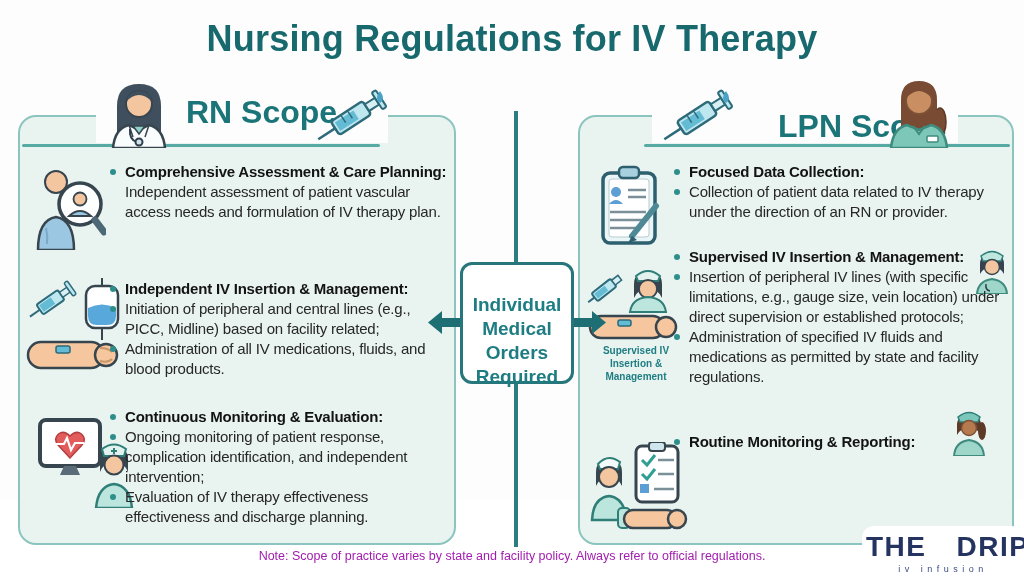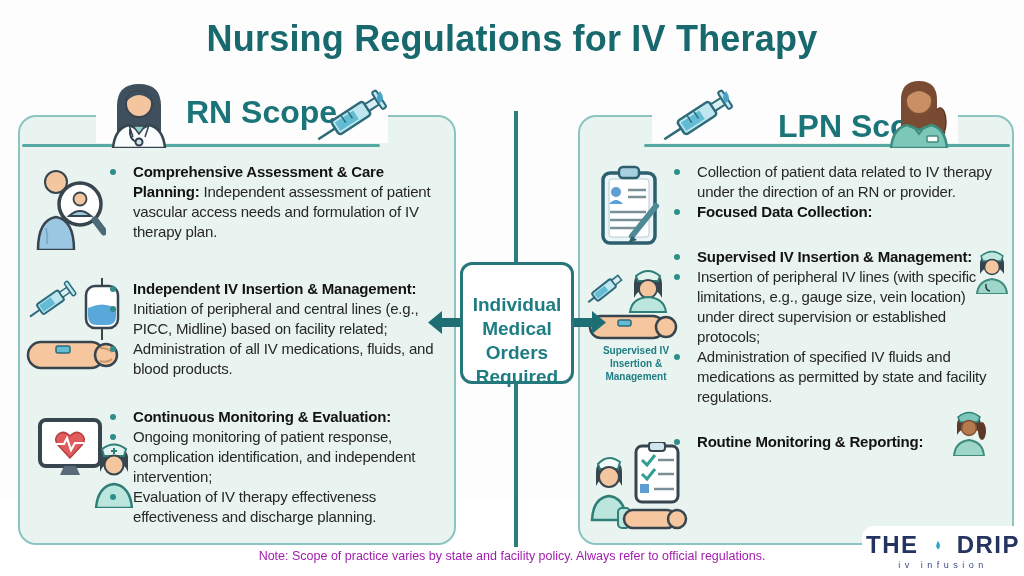--- a/index.html
+++ b/index.html
@@ -14,21 +14,21 @@
            background:#e9f4f1; border:2px solid #8cc5bf; border-radius:18px; }
   .panel.rn { left:18px; }
   .panel.lpn { left:578px; width:436px; }
 
   .hdr-patch { position:absolute; top:88px; height:55px; background:#fdfdfd; }
   .accent { position:absolute; top:144px; height:3px; background:#57aaa4; border-radius:2px; }
 
   .scope-heading { position:absolute; font-size:32px; font-weight:700; color:#1a7478; }
 
   .blk { position:absolute; }
-  .row { display:flex; gap:17px; }
+  .row { display:flex; gap:9px; }
   .dot { width:6px; height:6px; border-radius:50%; background:#2e8f8a; margin-top:7px; flex:0 0 6px; }
   .row p { font-size:15px; line-height:20px; color:#272727; letter-spacing:-0.2px; }
   .row p b { color:#131313; font-weight:700; }
 
   .icon-abs { position:absolute; }
 
   .vline { position:absolute; left:514px; width:4px; background:#2b7d80; }
   .center-box { position:absolute; left:460px; top:262px; width:114px; height:122px;
                 background:#ffffff; border:3px solid #27767b; border-radius:12px;
                 padding-top:28px; text-align:center; }
@@ -37,21 +37,21 @@
   .sup-caption { position:absolute; left:580px; top:344px; width:112px; text-align:center; }
   .sup-caption div { font-size:10px; line-height:13px; font-weight:700; color:#1e7d82; }
 
   .note { position:absolute; top:549px; left:0; width:1024px; text-align:center;
           font-size:12.5px; color:#a21caf; }
 
   .logo-patch { position:absolute; left:862px; top:526px; width:162px; height:50px;
                 background:#ffffff; border-radius:12px; }
   .logo { position:absolute; left:866px; top:531px; width:154px; text-align:center; }
   .logo-main { display:flex; justify-content:space-between; align-items:center; gap:15px;
-               font-size:24px; font-weight:700; color:#24335f; letter-spacing:1.5px; }
+               font-size:28px; font-weight:700; color:#24335f; letter-spacing:1.5px; }
   .logo-sub { margin-top:1px; font-size:9px; letter-spacing:4.5px; color:#3a4c82; }
 </style>
 </head>
 <body>
 
 <div class="stage">
 
   <h1 class="title">Nursing Regulations for IV Therapy</h1>
 
   <section class="panel rn"></section>
@@ -244,25 +244,25 @@
     <ellipse cx="34" cy="27" rx="4" ry="9" fill="#5d3a28"></ellipse>
     <path d="M9 21 Q9 11 21 11 Q33 11 33 21 L33 31 Q28 23 21 23 Q14 23 9 31 Z" fill="#5d3a28"></path>
     <path d="M10 13 Q21 4 32 13 L30 18 L12 18 Z" fill="#7cc7bb" stroke="#2f7f78" stroke-width="1.5"></path>
     <circle cx="21" cy="24" r="7.5" fill="#b57a4e" stroke="#7d5136" stroke-width="1.5"></circle>
     <path d="M6 52 Q7 38 21 36 Q35 38 36 52 Z" fill="#9ed6ca" stroke="#3f8b7d" stroke-width="2"></path>
   </svg>
 
   <div class="blk" style="left:674px;top:162px;width:336px;">
     <div class="row">
         <span class="dot"></span>
+      <p><b>Focused Data Collection:</b><span></span></p>
+      </div>
+    <div class="row">
+        <span class="dot"></span>
       <p><b></b><span>Collection of patient data related to IV therapy under the direction of an RN or provider.</span></p>
-      </div>
-    <div class="row">
-        <span class="dot"></span>
-      <p><b>Focused Data Collection:</b><span></span></p>
       </div>
   </div>
   <div class="blk" style="left:674px;top:247px;width:330px;">
     <div class="row">
         <span class="dot"></span>
       <p><b>Supervised IV Insertion &amp; Management:</b><span></span></p>
       </div>
     <div class="row">
         <span class="dot"></span>
       <p><b></b><span>Insertion of peripheral IV lines (with specific limitations, e.g., gauge size, vein location) under direct supervision or established protocols;</span></p>

